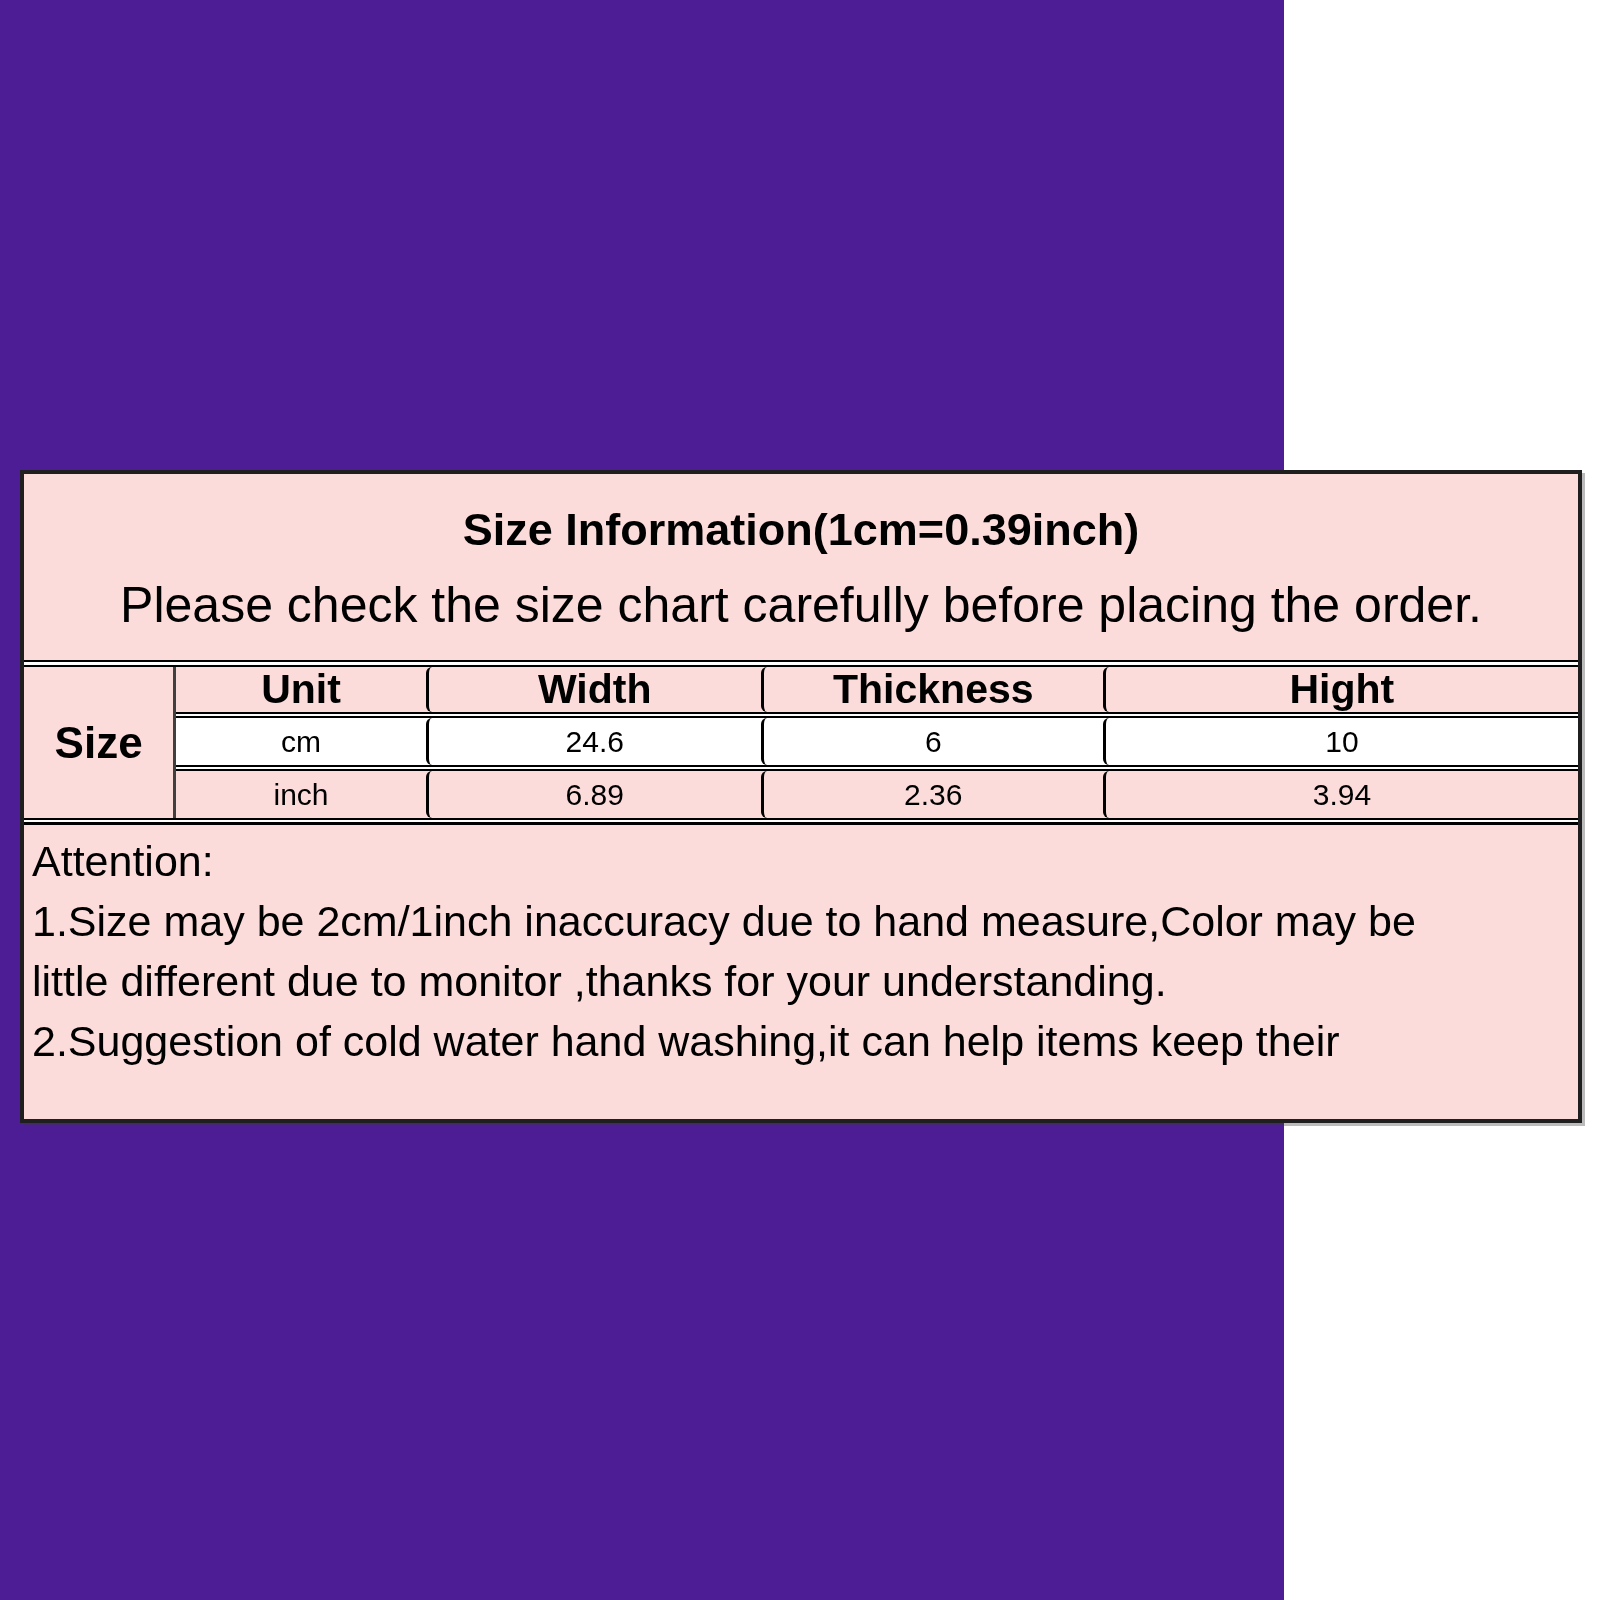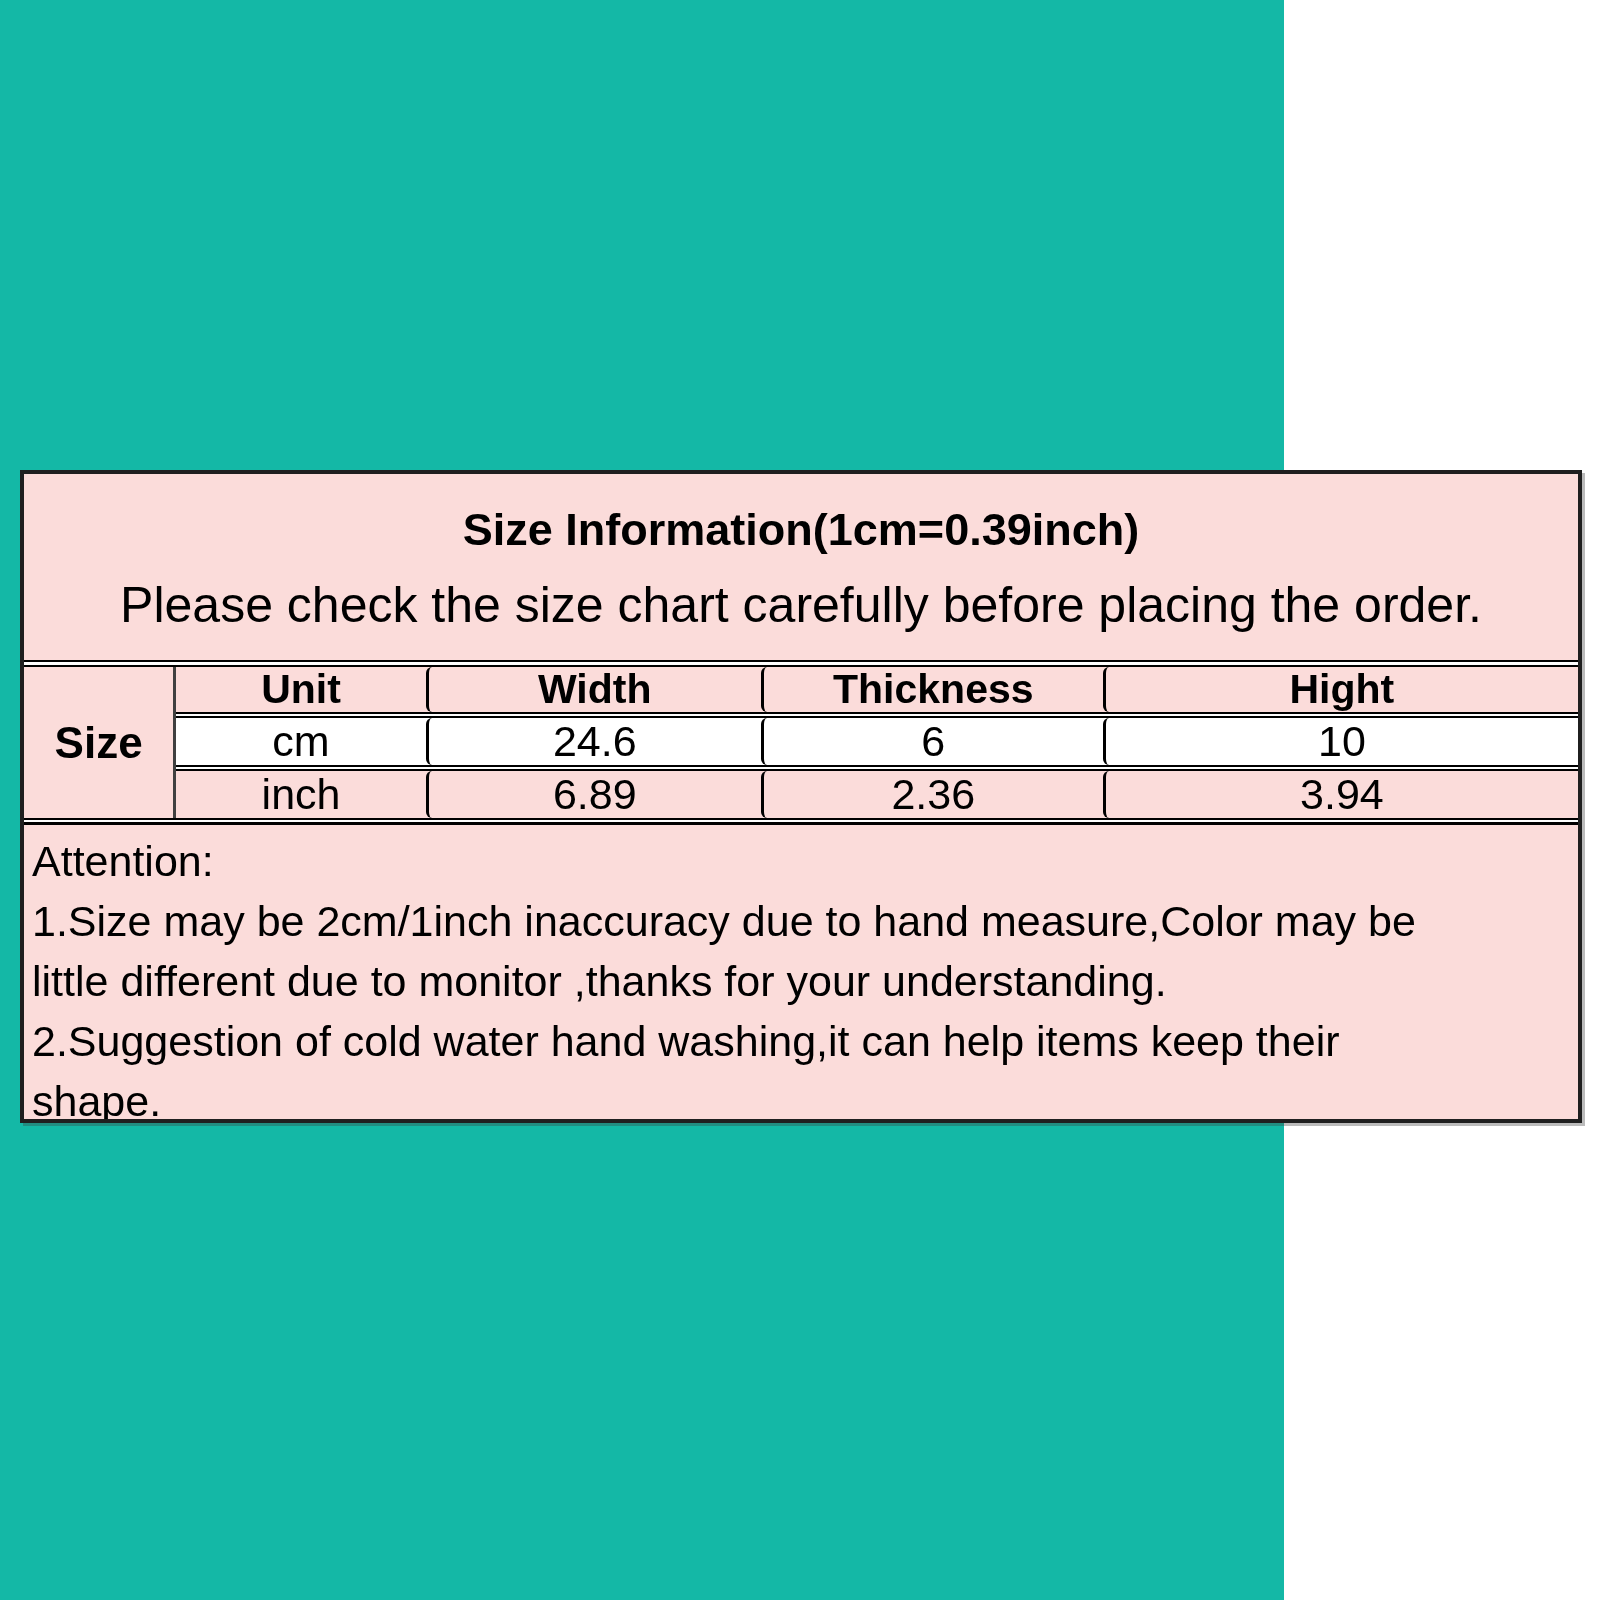--- a/index.html
+++ b/index.html
@@ -2,21 +2,21 @@
 <html><head>
 <meta charset="utf-8">
 <style>
   * { margin: 0; padding: 0; box-sizing: border-box; }
   html, body {
     width: 1600px; height: 1600px;
     background: #ffffff;
     font-family: "Liberation Sans", sans-serif;
     color: #000000;
   }
-  .canvas { position: relative; width: 1284px; height: 1600px; background: #14b8a6; padding-left: 16px; }
+  .canvas { position: relative; width: 1284px; height: 1600px; background: #4c1d95; padding-left: 16px; }
 
   .panel {
     position: absolute;
     left: 20px; top: 470px;
     width: 1562px; height: 653px;
     background: #fbdcda;
     border: 4px solid #1f1f1f;
     box-shadow: 3px 3px 0 rgba(60,60,60,0.35);
     overflow: hidden;
   }
@@ -49,21 +49,21 @@
     width: 9.8%;
     display: flex; align-items: center; justify-content: center;
     font-size: 44px; font-weight: bold;
     border-right: 3px solid #404040;
   }
   .rows-wrap { flex: 1; display: flex; flex-direction: column; }
   .trow { display: flex; width: 100%; align-items: center; }
   .trow .cell {
     display: flex; align-items: center; justify-content: center;
     height: 100%;
-    font-size: 43px; line-height: 41px;
+    font-size: 30px; line-height: 41px;
     white-space: nowrap;
   }
   .trow .cell + .cell { border-left: 3px solid #000; border-radius: 6px; }
   .trow.header { height: 45px; font-weight: bold; background: #fbdcda; }
   .trow.header .cell { font-size: 41px; }
   .trow.r-cm   { height: 47px; background: #ffffff; }
   .trow.r-inch { height: 47px; background: #fbdcda; align-items: flex-end; }
   .c-unit      { width: 17.8%; }
   .c-width     { width: 23.9%; }
   .c-thickness { width: 24.4%; }
@@ -131,17 +131,16 @@
       </div>
     </div>
 
     <div class="divider"></div>
 
     <div class="attention">
       <div class="line">Attention:</div>
       <div class="line">1.Size may be 2cm/1inch inaccuracy due to hand measure,Color may be</div>
       <div class="line">little different due to monitor ,thanks for your understanding.</div>
       <div class="line">2.Suggestion of cold water hand washing,it can help items keep their</div>
-      <div class="line">shape.</div>
     </div>
 
   </div>
 </div>
 
 </body></html>

